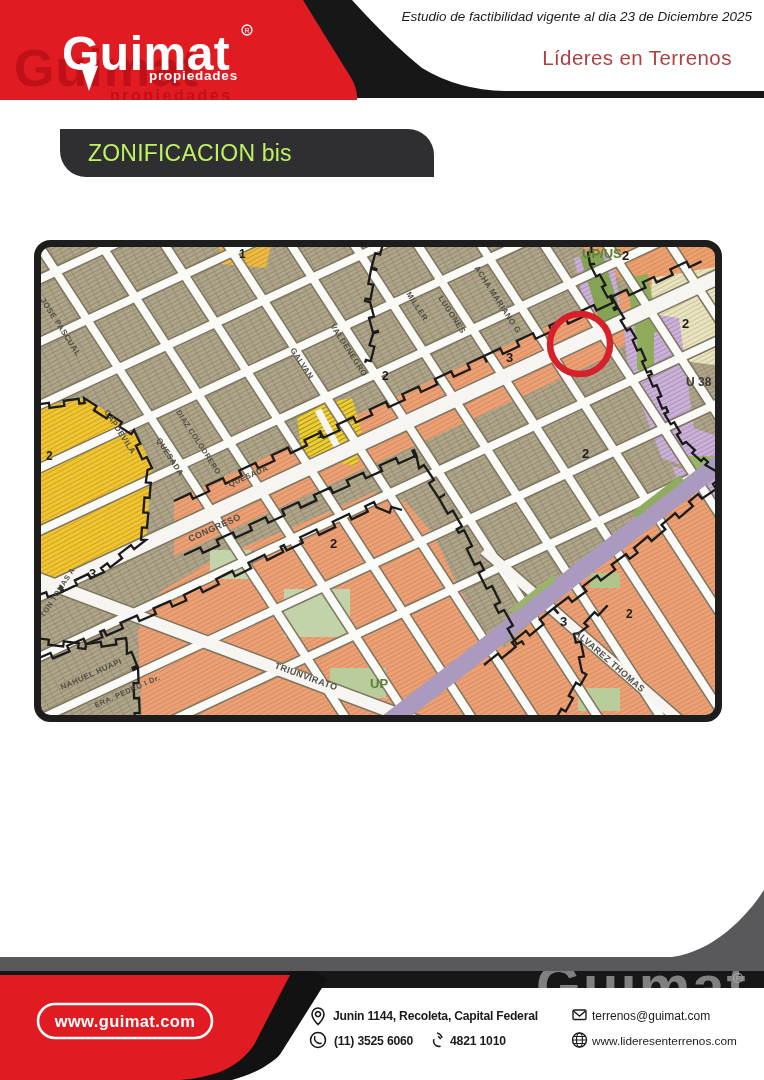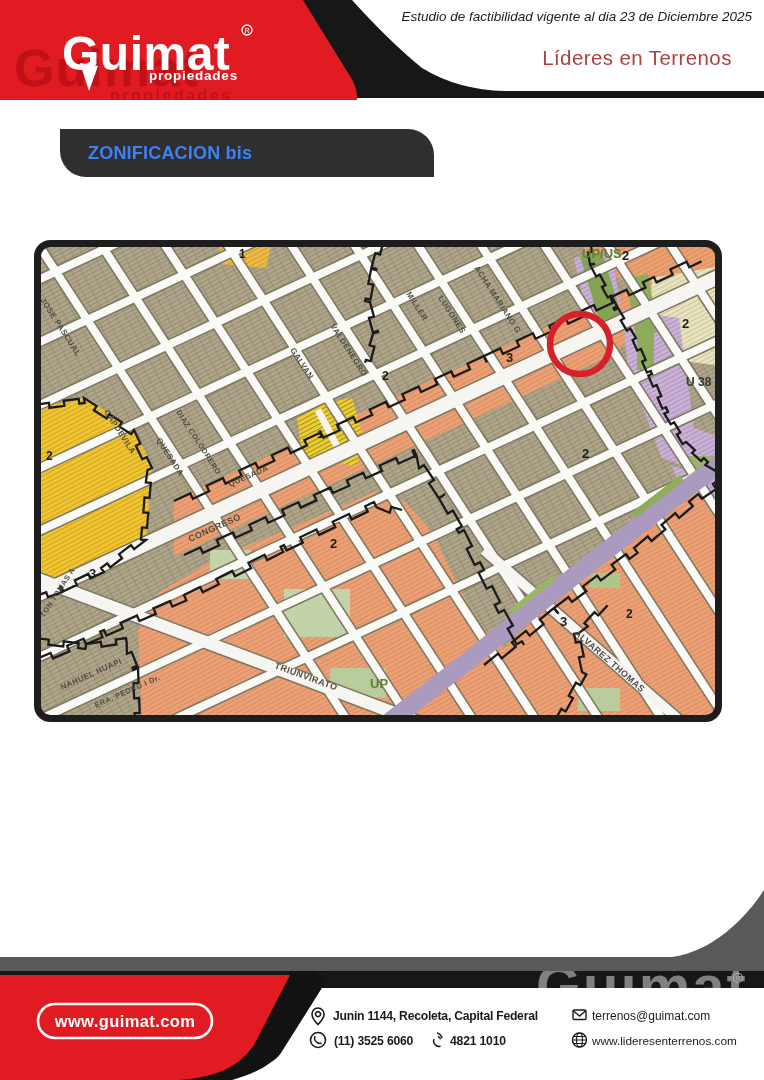--- a/index.html
+++ b/index.html
@@ -32,21 +32,21 @@
 
 <circle cx="247" cy="30" r="5" fill="none" stroke="#ffffff" stroke-width="1.3"></circle>
 <text x="247" y="33.2" font-size="7" fill="#ffffff" text-anchor="middle" font-family="Liberation Sans, sans-serif">R</text>
 
 <text x="752" y="21" font-size="13.5" font-style="italic" fill="#1c1c1c" text-anchor="end" font-family="Liberation Sans, sans-serif">Estudio de factibilidad vigente al dia 23 de Diciembre 2025</text>
 
 <text x="637" y="65" font-size="20.5" fill="#ae4042" text-anchor="middle" letter-spacing="0.4" font-family="Liberation Sans, sans-serif">Líderes en Terrenos</text>
 </svg>
 
 <div style="position:absolute;left:60px;top:129px;width:374px;height:48px;background:#2f2e30;border-radius:0 26px 0 26px;">
-<div style="color:#3b82f6;font-weight:bold;font-size:18px;line-height:48px;padding-left:28px;letter-spacing:0.2px;">ZONIFICACION bis</div>
+<div style="color:#bef264;font-weight:normal;font-size:23px;line-height:48px;padding-left:28px;letter-spacing:0.2px;">ZONIFICACION bis</div>
 </div>
 
 <svg width="688" height="482" viewBox="0 0 688 482" xmlns="http://www.w3.org/2000/svg" style="position:absolute;left:34px;top:240px">
 <defs>
 <clipPath id="mapclip">
           <rect x="6" y="6" width="676" height="470" rx="10"></rect>
         </clipPath>
 <pattern id="htan" width="4" height="4" patternUnits="userSpaceOnUse" patternTransform="rotate(62)">
           <line x1="0" y1="0" x2="0" y2="4" stroke="#877f64" stroke-width="1.3"></line>
         </pattern>

